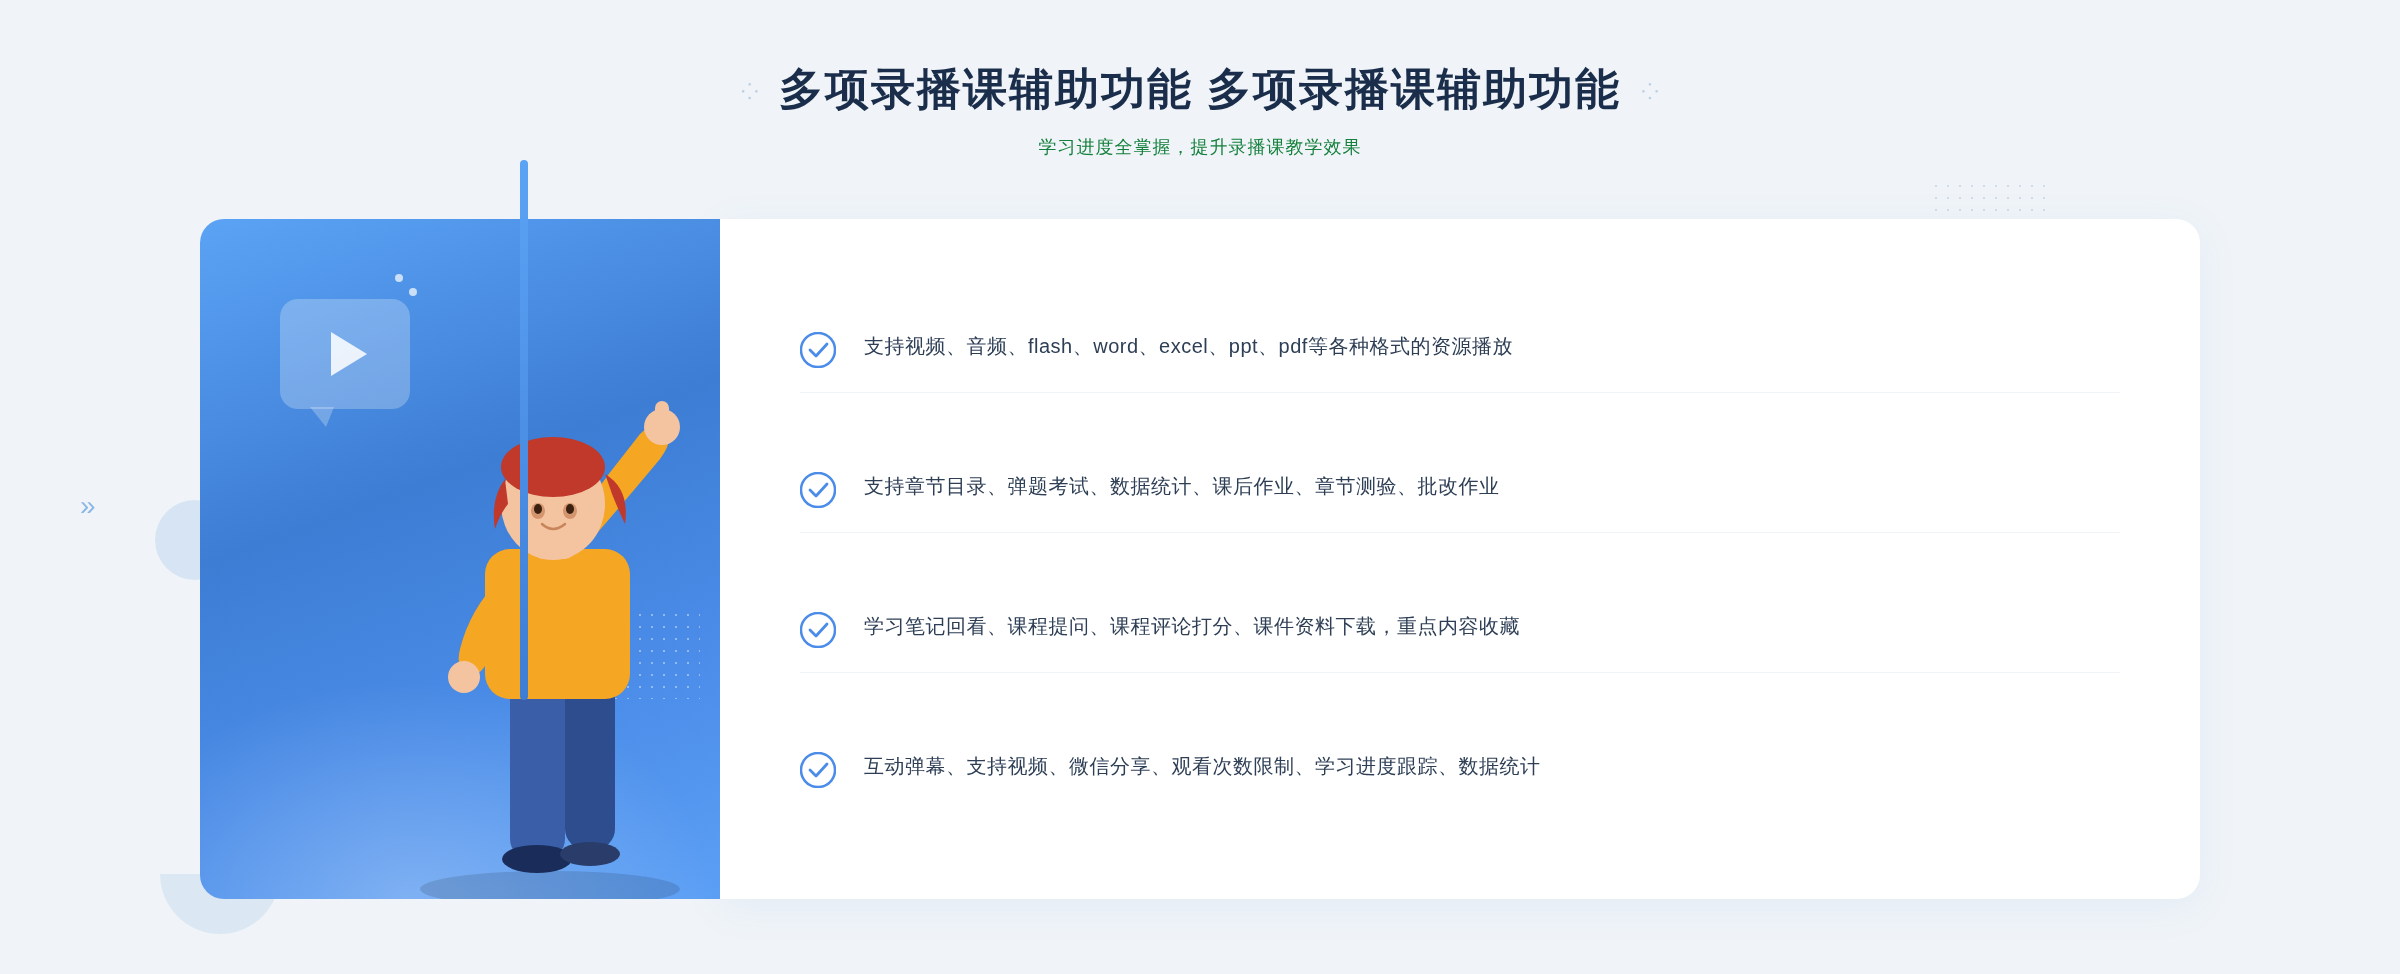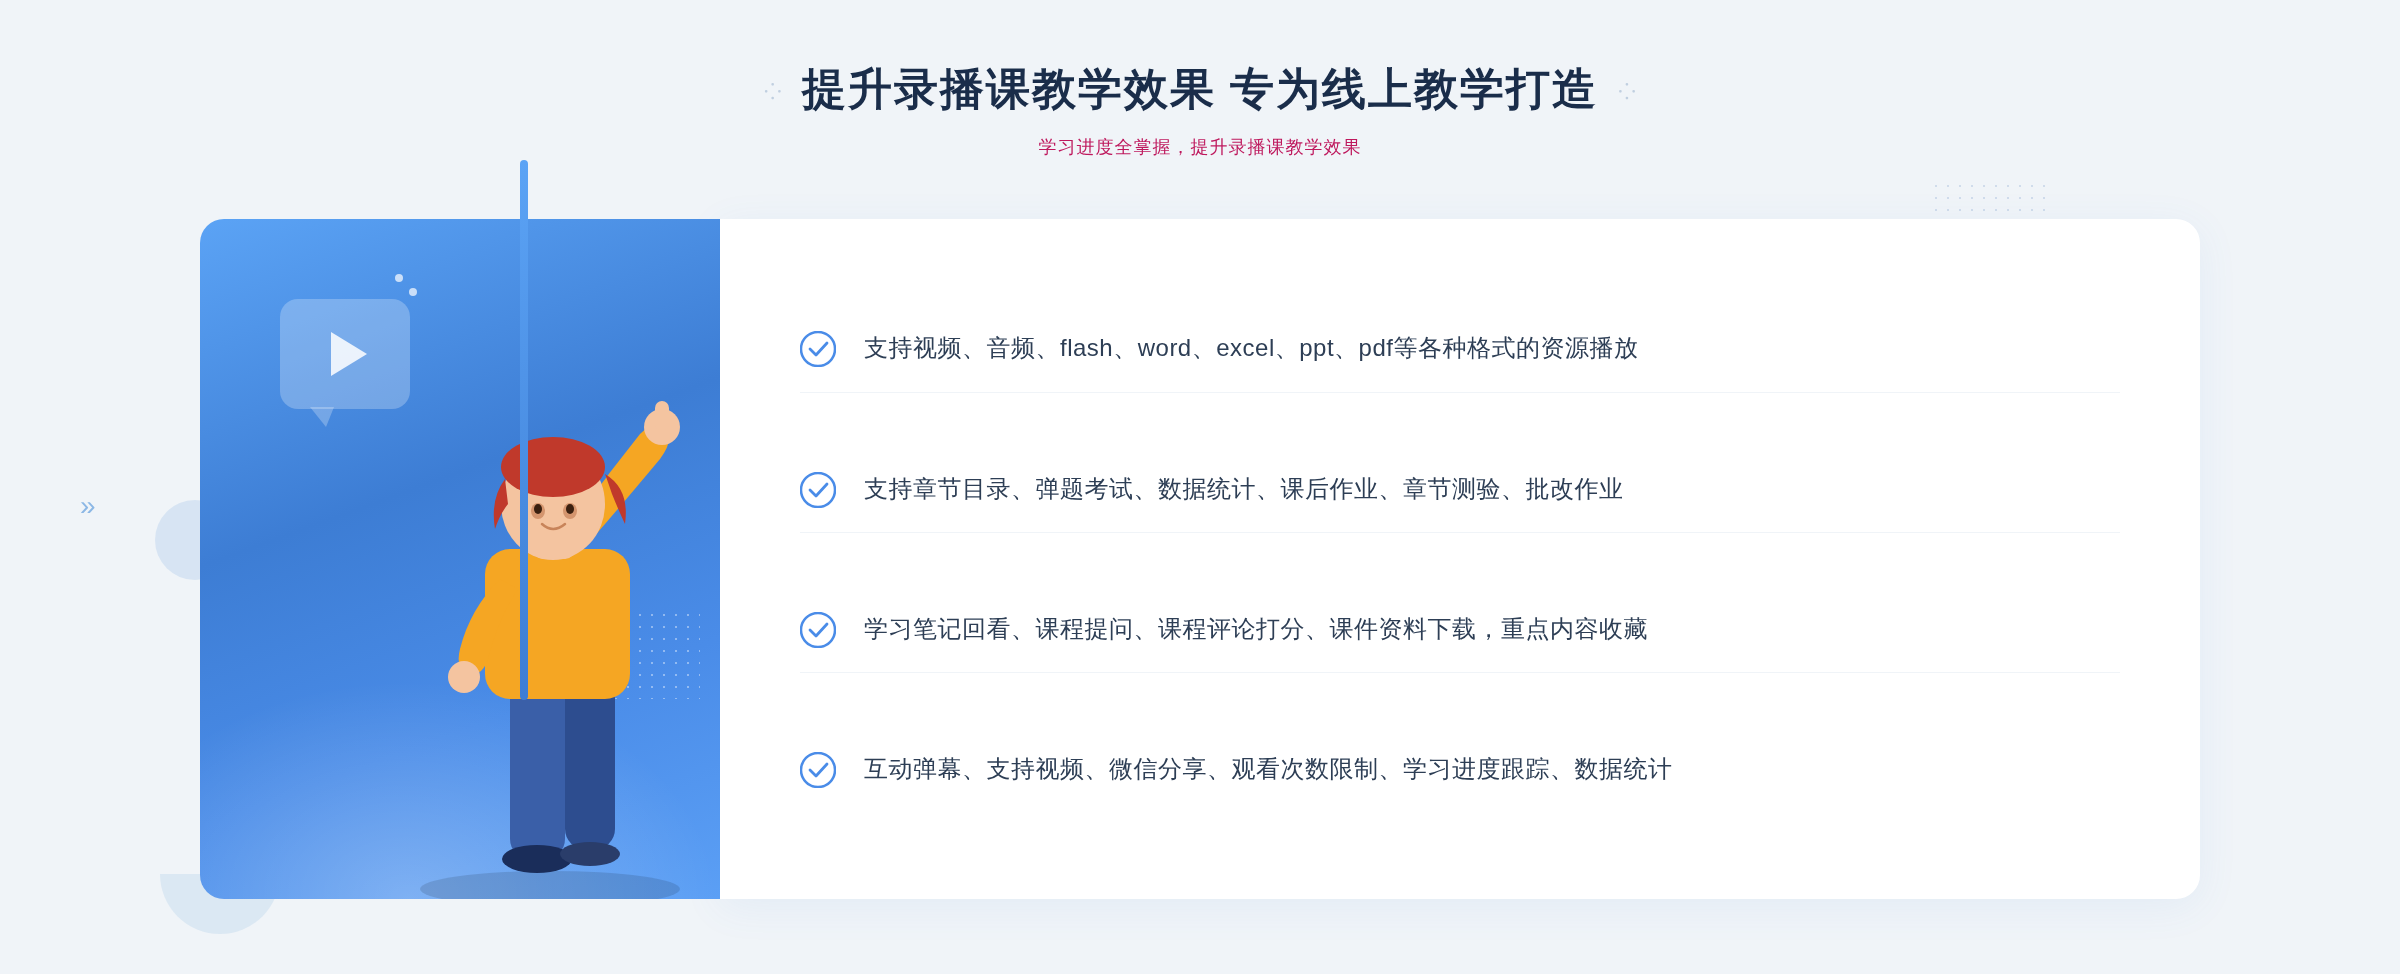--- a/index.html
+++ b/index.html
@@ -108,21 +108,21 @@
 
     .main-title {
       font-size: 44px;
       font-weight: 600;
       color: #1a2d4a;
       letter-spacing: 2px;
     }
 
     .subtitle {
       font-size: 18px;
-      color: #be185d;
+      color: #15803d;
       margin-top: 16px;
       letter-spacing: 1px;
     }
 
     
     .content-section {
       display: flex;
       width: 2000px;
       gap: 0;
       align-items: stretch;
@@ -263,21 +263,21 @@
     }
 
     .check-icon {
       width: 36px;
       height: 36px;
       flex-shrink: 0;
       margin-top: 2px;
     }
 
     .feature-text {
-      font-size: 24px;
+      font-size: 20px;
       color: #2d3e55;
       line-height: 1.6;
       letter-spacing: 0.5px;
     }
 
     
     .right-card-accent {
       position: absolute;
       left: 520px;
       top: 160px;
@@ -310,21 +310,21 @@
 <div class="chevron-deco chevron-left">»</div>
 <div class="circle-deco circle-small"></div>
 <div class="circle-deco circle-medium"></div>
 <div class="semi-circle"></div>
 
 <div class="main-container">
 
   <div class="header-section">
     <div class="title-row">
       <span class="title-deco">⁘</span>
-      <h1 class="main-title">提升录播课教学效果 专为线上教学打造</h1>
+      <h1 class="main-title">多项录播课辅助功能 多项录播课辅助功能</h1>
       <span class="title-deco">⁘</span>
     </div>
     <p class="subtitle">学习进度全掌握，提升录播课教学效果</p>
   </div>
 
   <div class="content-section">
 
     <div class="left-card">
       <div class="left-card-inner">
 

